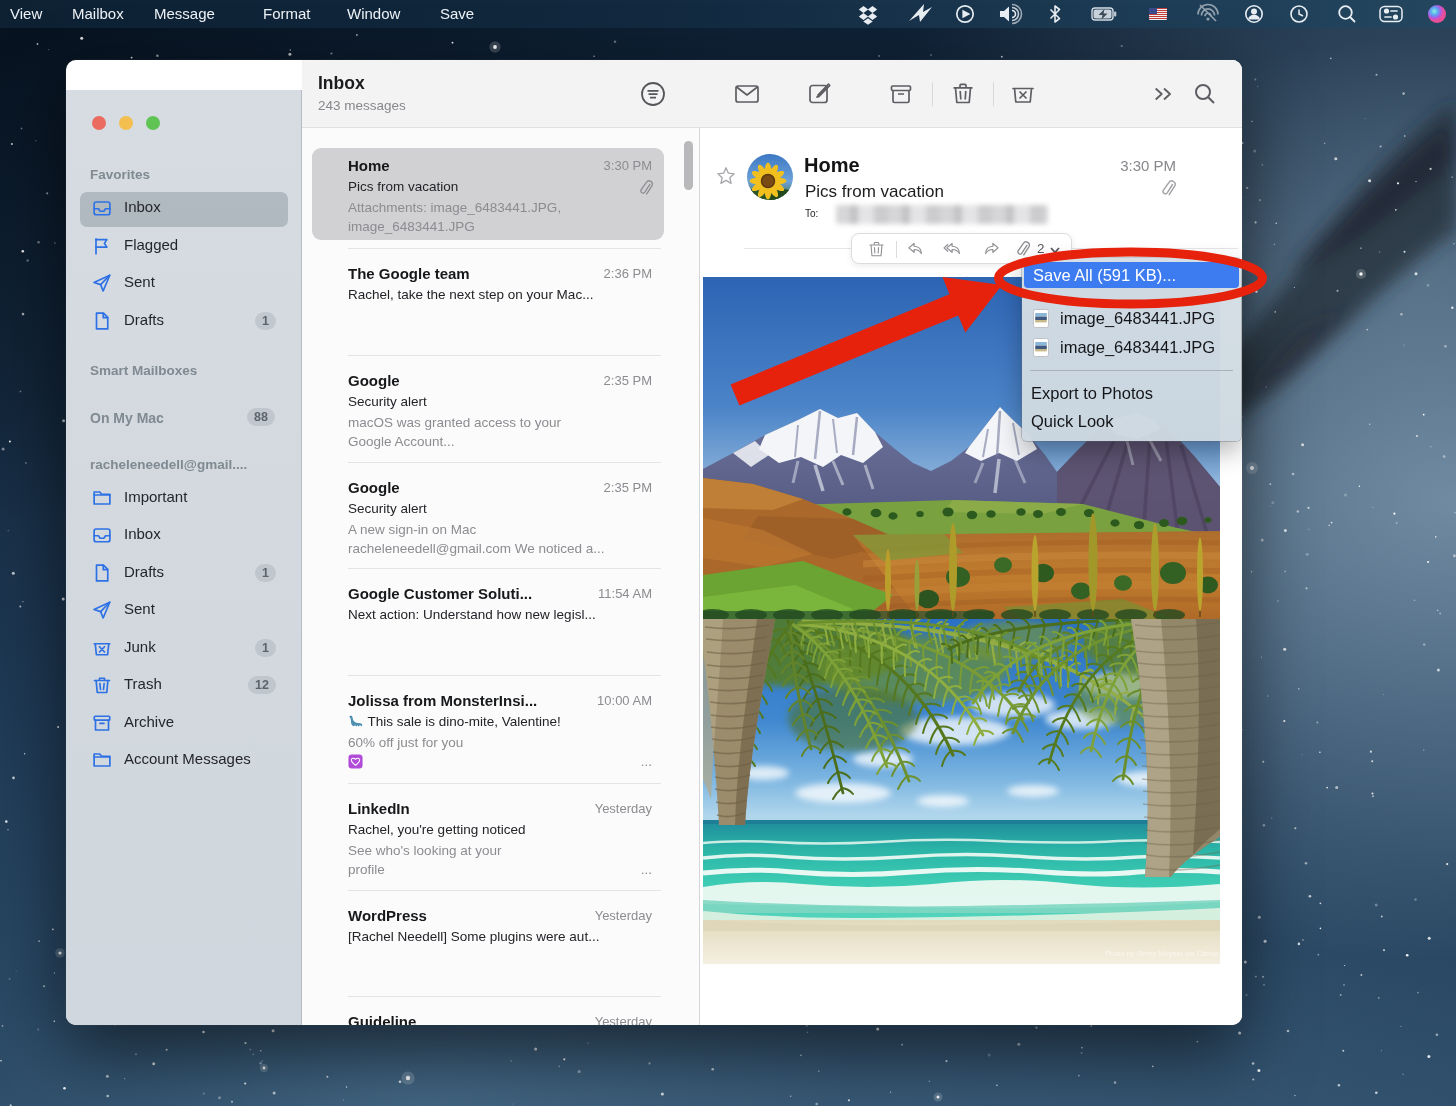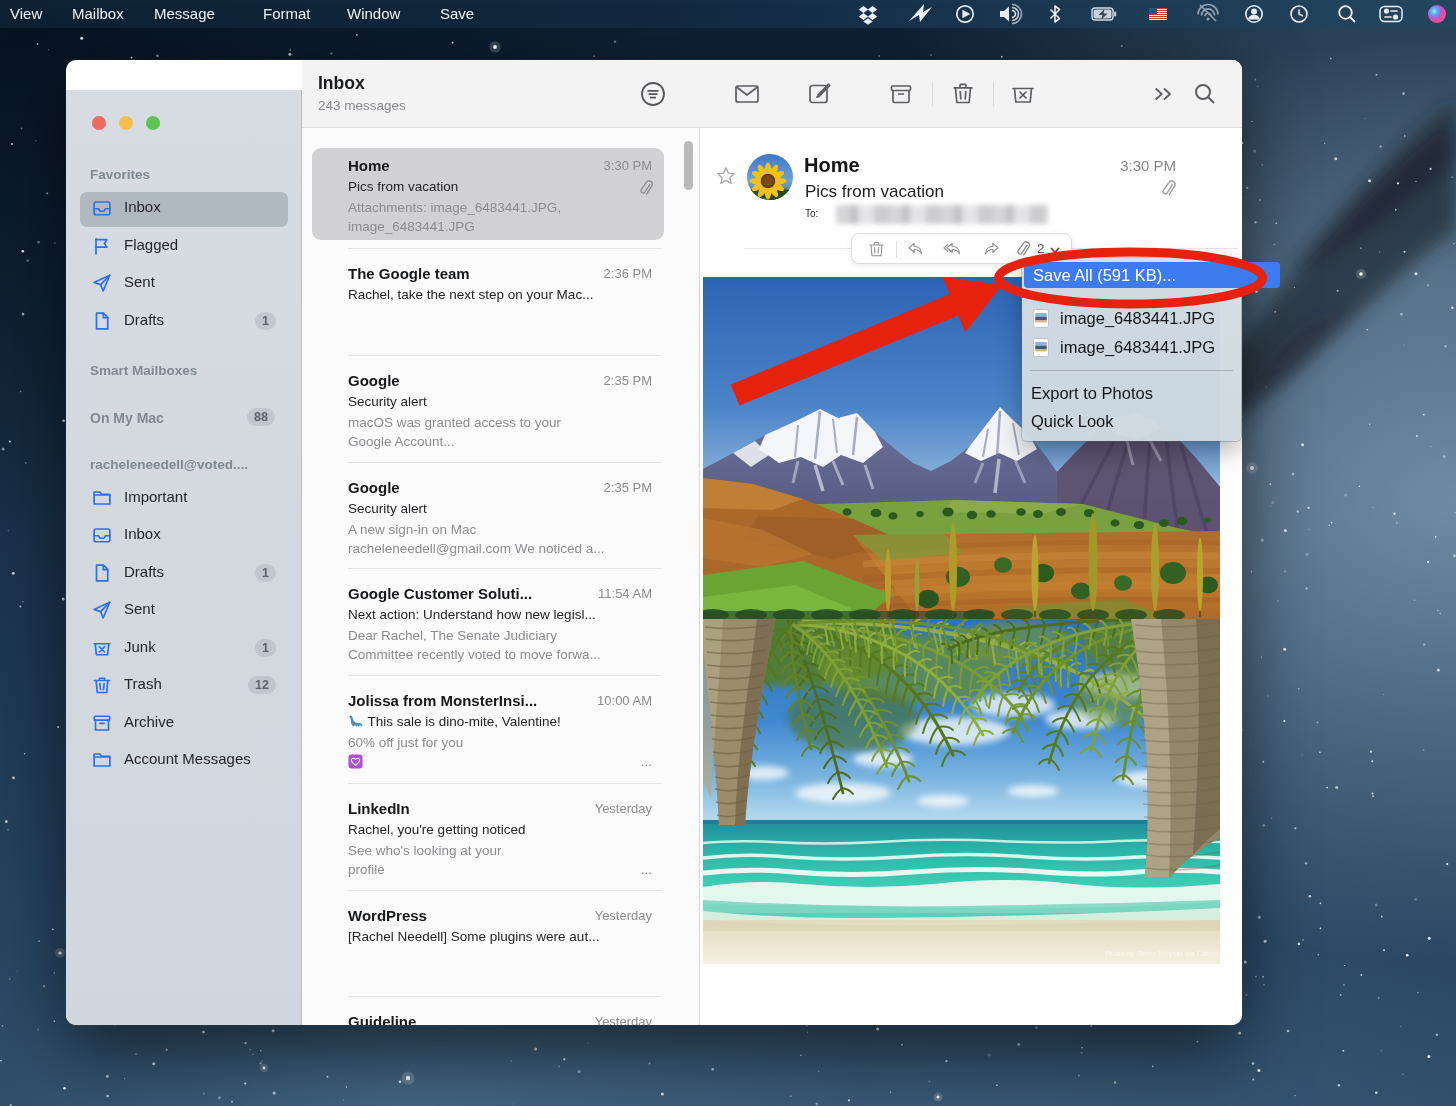--- a/index.html
+++ b/index.html
@@ -45,21 +45,21 @@
 .mprev{font-size:13.5px;color:#8c8c91;margin-top:4px;line-height:19px;}
 .msep{position:absolute;left:46px;width:313px;height:1px;background:#e4e4e6;}
 .pane{position:absolute;left:634px;top:0;width:542px;height:965px;background:#ffffff;}
 .toolbar{position:absolute;left:0;top:0;width:542px;height:68px;background:#f3f3f4;
 border-bottom:1px solid #e0e0e2;}
 .tbsep{position:absolute;top:22px;width:1px;height:24px;background:#d9d9dc;}
 .hdr{position:absolute;left:0;top:68px;width:542px;height:120px;}
 .menu{position:absolute;left:1022px;top:258px;width:219px;height:183px;border-radius:5px;
 background:linear-gradient(180deg,rgba(213,222,229,0.97),rgba(205,216,224,0.97));
 box-shadow:0 10px 26px rgba(0,0,0,0.30), 0 0 0 1px rgba(120,130,140,0.35);}
-.menu .hl{position:absolute;left:2px;top:4px;width:256px;height:26px;border-radius:4px;
+.menu .hl{position:absolute;left:2px;top:4px;width:215px;height:26px;border-radius:4px;
 background:#3d7bf0;color:#ffffff;font-size:16.5px;line-height:26px;padding-left:9px;}
 .menu .it{position:absolute;left:0;width:219px;font-size:16.5px;color:#15161a;}
 </style></head><body>
 <div class="bg"></div>
 <svg class="bg" style="background:none" width="1456" height="1106">
     <defs>
       <filter id="dust" x="-40%" y="-40%" width="180%" height="180%">
         <feGaussianBlur stdDeviation="9"></feGaussianBlur>
       </filter>
     </defs>
@@ -798,21 +798,21 @@
             <path d="M3.6 1.7 H9.2 L12.6 5.1 V14.3 H3.6 Z"></path>
             <path d="M9 1.9 V5.3 H12.4"></path>
           </g>
         </svg>
         <span class="lb">Drafts</span>
         <span class="badge" style="right:26px">1</span>
       </div>
       <div class="shead" style="top:273px">Smart Mailboxes</div>
       <div class="shead" style="top:320px;font-size:14px">On My Mac</div>
       <span class="badge" style="position:absolute;right:26px;top:318px">88</span>
-      <div class="shead" style="top:367px">racheleneedell@voted....</div>
+      <div class="shead" style="top:367px">racheleneedell@gmail....</div>
       <div class="srow" style="top:397px">
         <svg class="ic" viewBox="0 0 16 16">
           <g fill="none" stroke="#2e71e5" stroke-width="1.35" stroke-linejoin="round" stroke-linecap="round">
             <path d="M1.7 3.2 H6.2 L7.7 5 H14.3 V12.8 H1.7 Z"></path>
             <path d="M1.7 5.6 H14.3"></path>
           </g>
         </svg>
         <span class="lb">Important</span>
       </div>
       <div class="srow" style="top:434px">
@@ -916,21 +916,20 @@
       <div class="msep" style="top:295px"></div>
       <div class="mrow" style="top:419px">
         <div class="mt">Google<span class="mtime">2:35 PM</span></div>
         <div class="msub">Security alert</div>
         <div class="mprev">A new sign-in on Mac<br>racheleneedell@gmail.com We noticed a...</div>
       </div>
       <div class="msep" style="top:402px"></div>
       <div class="mrow" style="top:525px">
         <div class="mt">Google Customer Soluti...<span class="mtime">11:54 AM</span></div>
         <div class="msub">Next action: Understand how new legisl...</div>
-        <div class="mprev">Dear Rachel, The Senate Judiciary<br>Committee recently voted to move forwa...</div>
       </div>
       <div class="msep" style="top:508px"></div>
       <div class="mrow" style="top:632px">
         <div class="mt">Jolissa from MonsterInsi...<span class="mtime">10:00 AM</span></div>
         <div class="msub"><svg style="display:inline-block;width:16px;height:14px;vertical-align:-2px" viewBox="0 0 20 16">
             <path d="M2 2 C 3.5 1, 5 1.5, 5.5 3 L6.5 7 C 8 9.5, 11 10.5, 13.5 10.5 C 16 10.5 17.5 11.5 18 13.5 L16.5 14.5 L15 13 L13.5 14.8 L12 13.2 L10.5 15 L9 13.2 L7 14.5 C 4.5 13.5, 3.5 11, 3.8 8.5 L3 4 C 2 3.5, 1.8 2.8, 2 2 Z" fill="#4f8fb0"></path>
             <circle cx="3.1" cy="2.8" r="0.5" fill="#223"></circle>
           </svg> This sale is dino-mite, Valentine!</div>
         <div class="mprev">60% off just for you<br><svg style="display:inline-block;width:15px;height:15px;vertical-align:-3px" viewBox="0 0 16 16">
             <rect x="0.5" y="0.5" width="15" height="15" rx="3.5" fill="#b14bd8"></rect>

